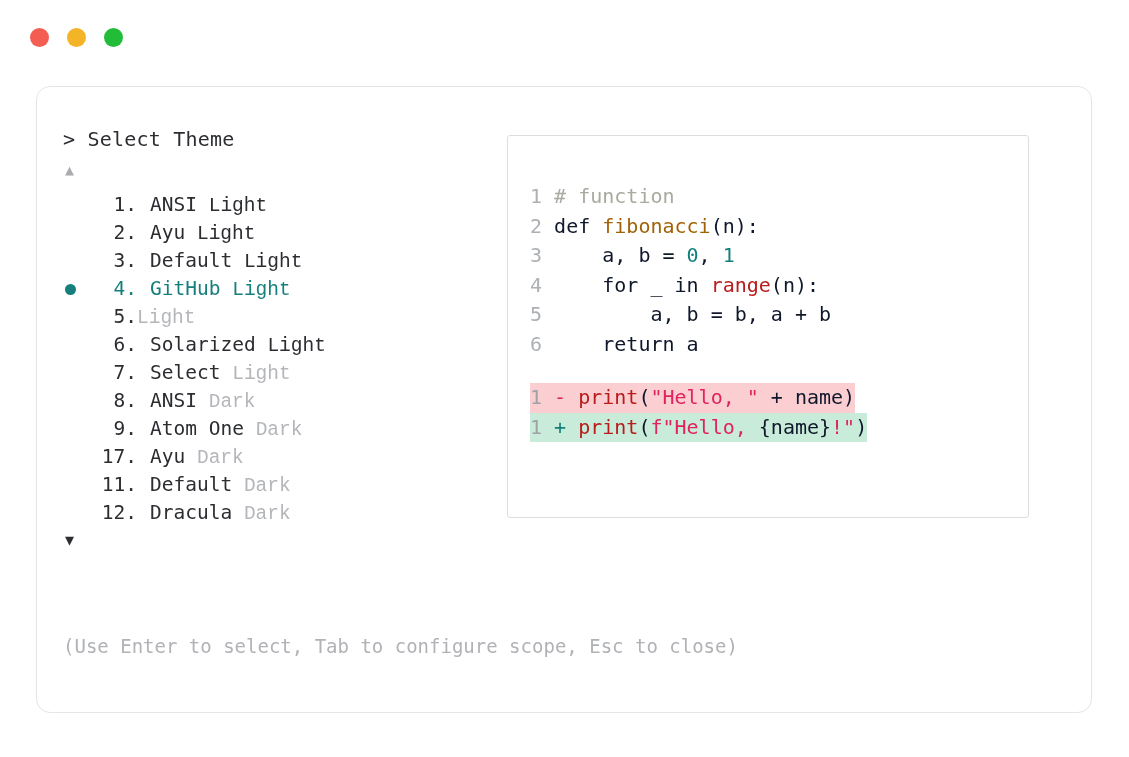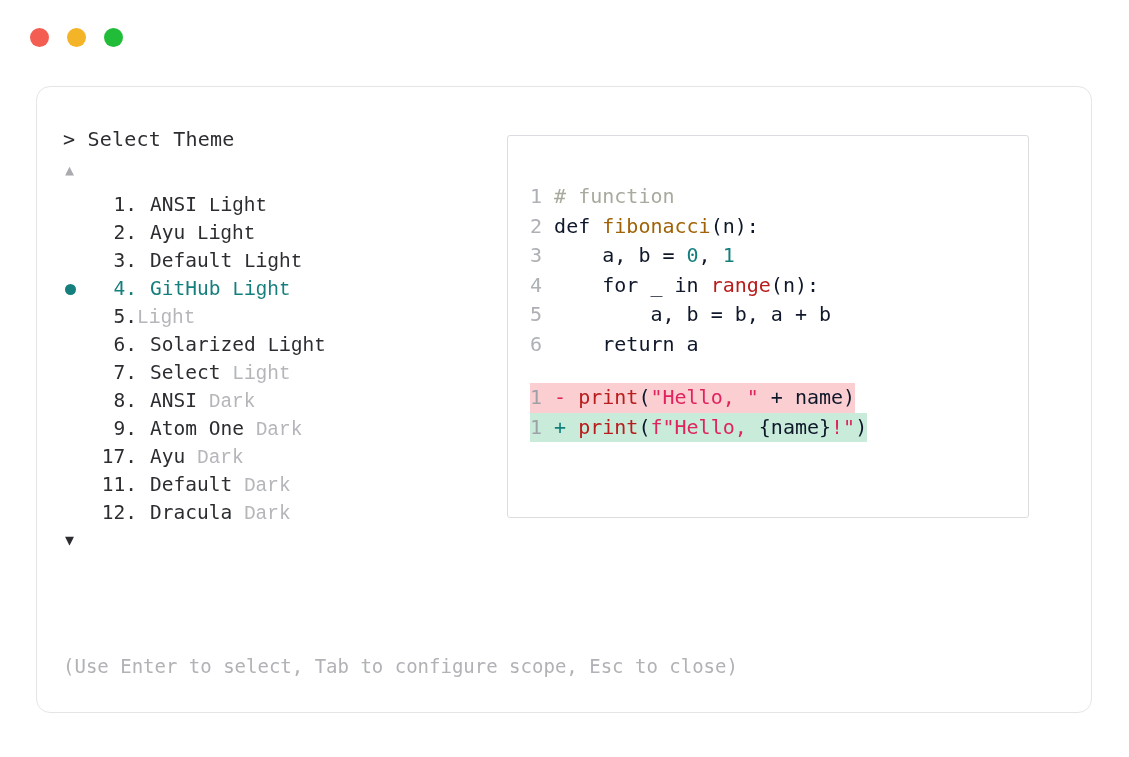--- a/index.html
+++ b/index.html
@@ -144,21 +144,21 @@
   .hl-del { background: #fbcfd2; }
   .hl-add { background: #c8ecd9; }
   .sign-del { color: #e0225f; }
   .sign-add { color: #127f7c; }
   .ln-diff { color: #9ea1a5; }
 
   
   .hint {
     position: absolute;
     left: 26px;
-    top: 565px;
+    top: 545px;
     font-size: 19px;
     line-height: 28px;
     color: #b0b2b6;
     white-space: pre;
   }
 </style>
 </head>
 <body>
 
 <div id="root">

